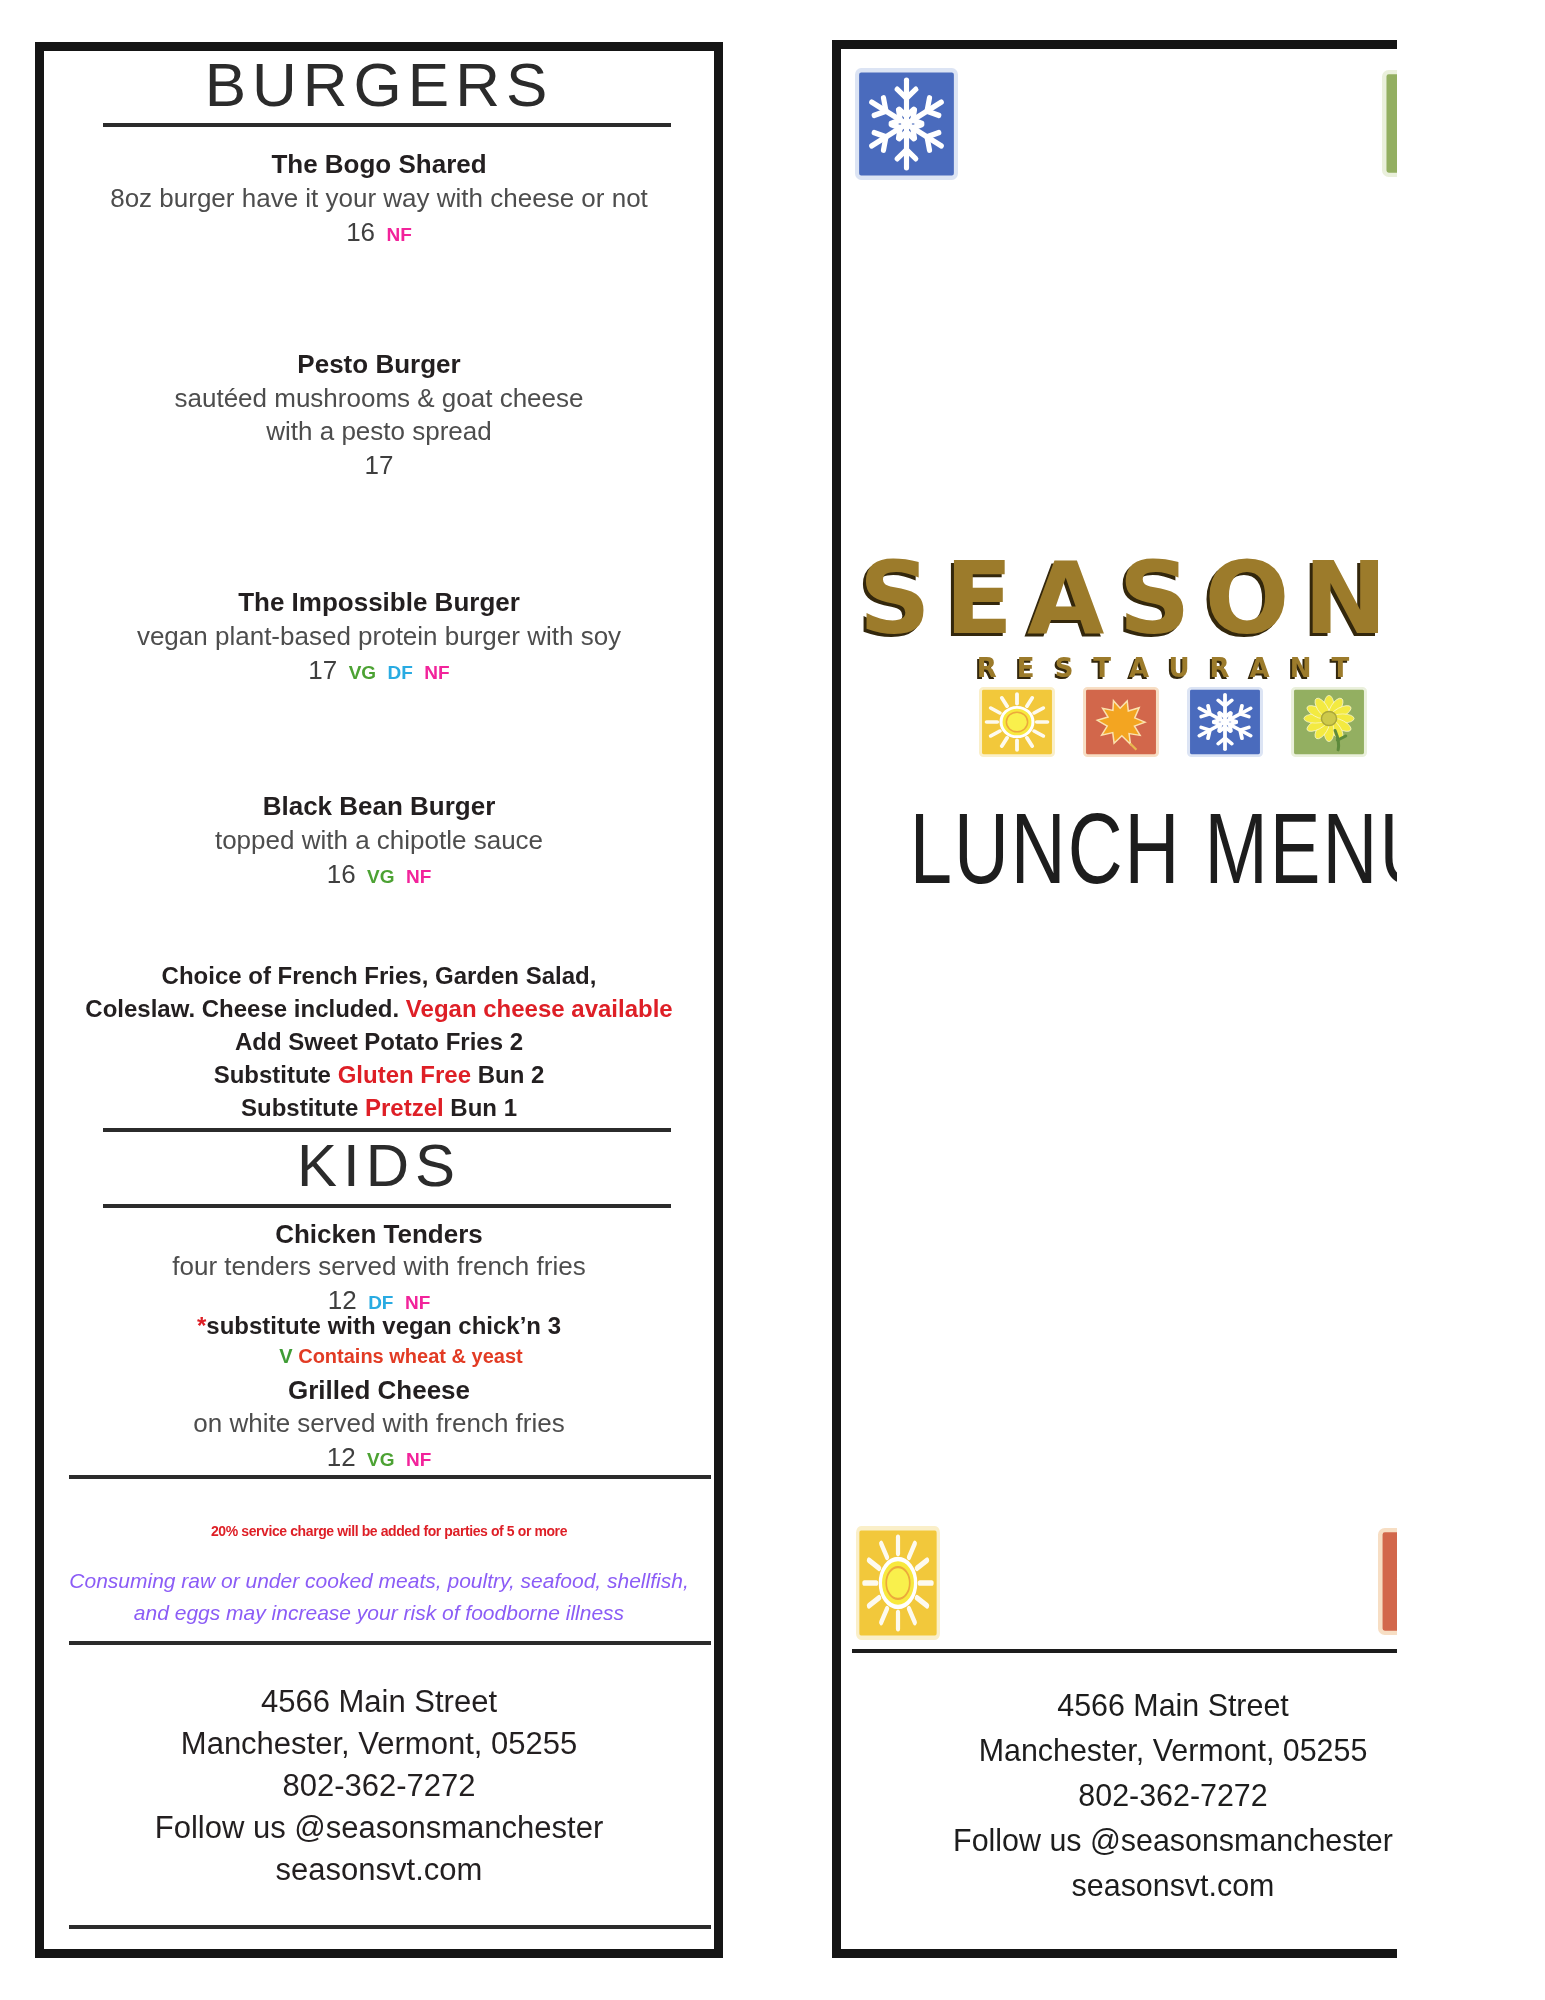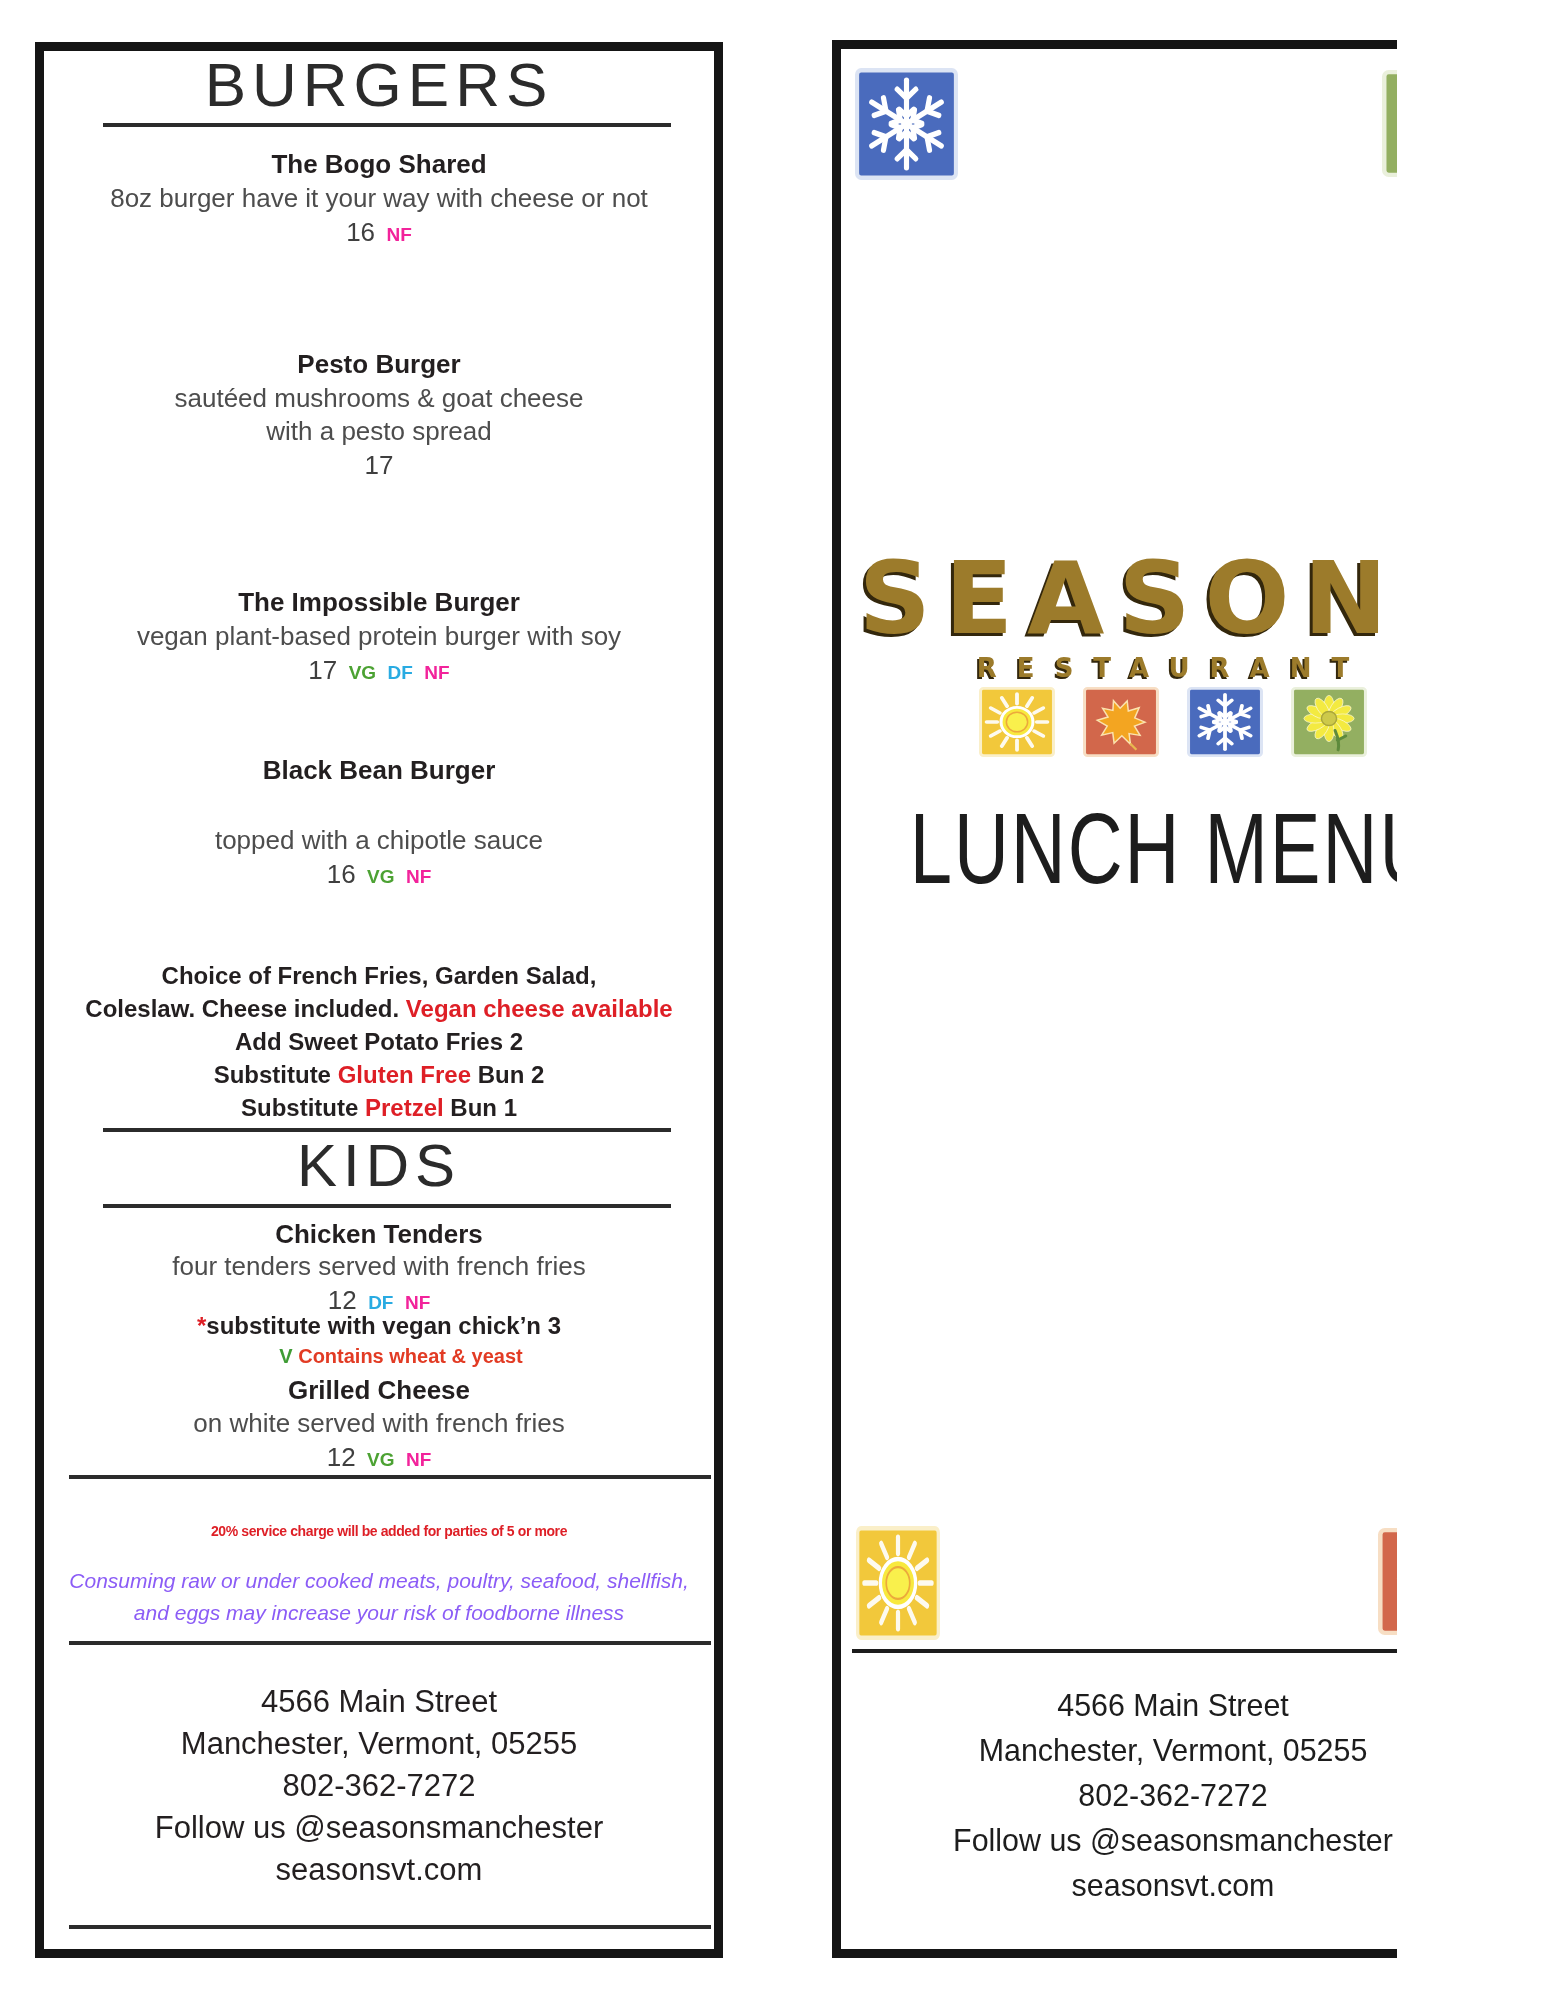--- a/index.html
+++ b/index.html
@@ -66,21 +66,21 @@
 
     <div class="row name" style="top:536px">The Impossible Burger</div>
     <div class="row desc" style="top:570px">vegan plant-based protein burger with soy</div>
     <div class="row" style="top:604px">
       <span class="price">17</span>
       <span class="code vg">VG</span>
       <span class="code df">DF</span>
       <span class="code nf">NF</span>
     </div>
 
-    <div class="row name" style="top:704px">Black Bean Burger</div>
+    <div class="row name" style="top:740px">Black Bean Burger</div>
     <div class="row desc" style="top:774px">topped with a chipotle sauce</div>
     <div class="row" style="top:808px">
       <span class="price">16</span>
       <span class="code vg">VG</span>
       <span class="code nf">NF</span>
     </div>
 
     <div class="row" style="top:908px">
       <div class="note">Choice of French Fries, Garden Salad,</div>
       <div class="note">

